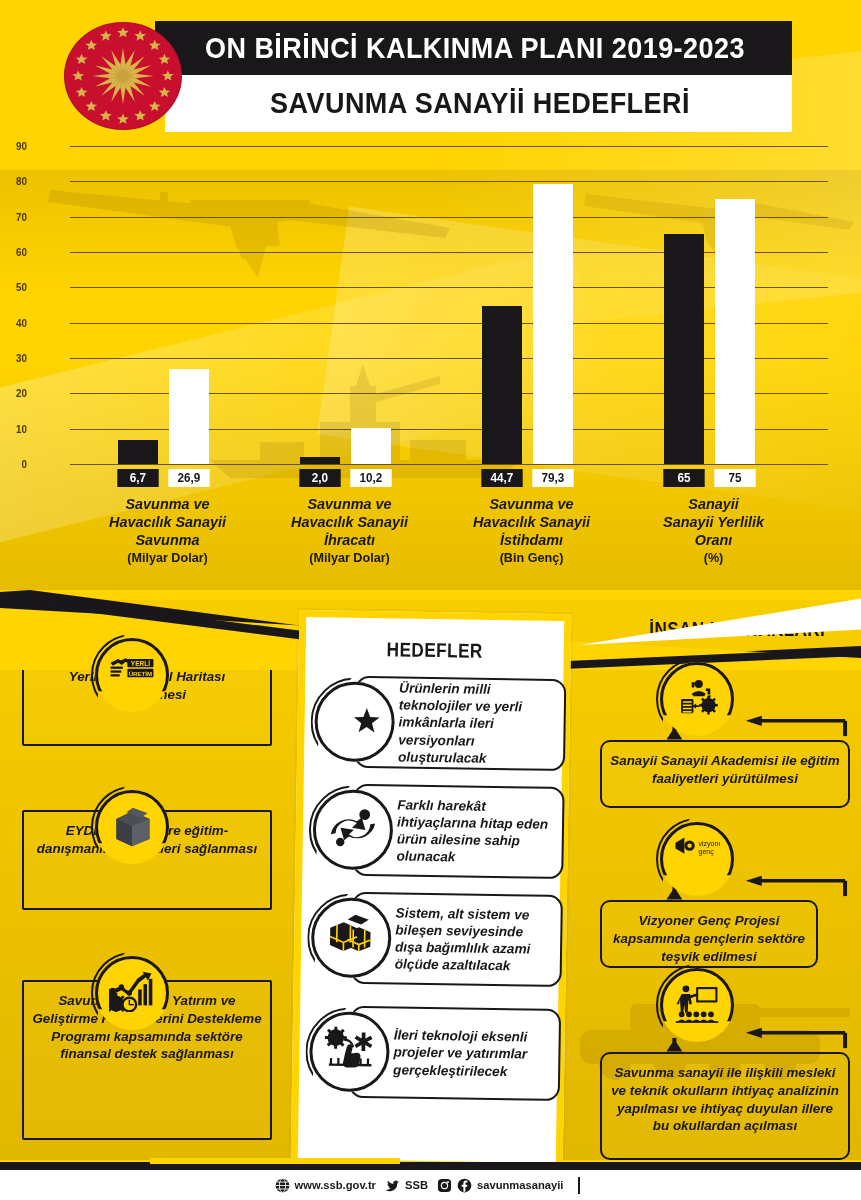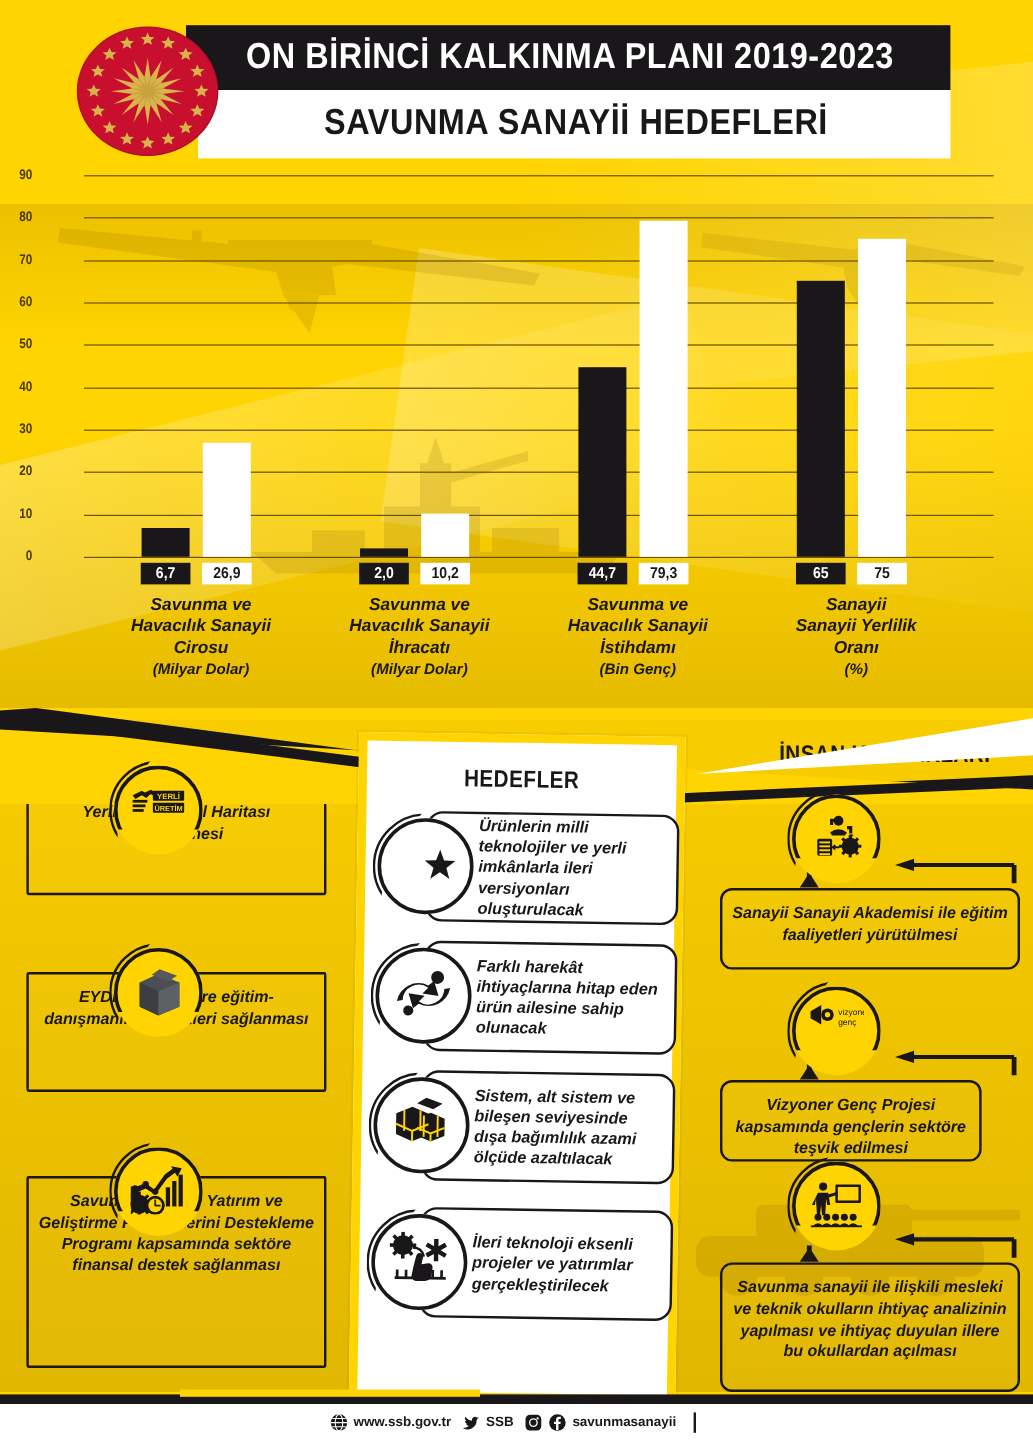--- a/index.html
+++ b/index.html
@@ -99,21 +99,21 @@
     font-size:13px; font-weight:bold; text-align:center;
     transform:scaleX(.9);
   }
   .valbox.v18 { background:#19171A; color:#fff; left:-3px; }
   .valbox.v23 { background:#FFFFFF; color:#19171A; left:48px; }
   .catname {
     margin-top:9px; font-size:14.4px; font-weight:bold; font-style:italic;
     color:#19171A; line-height:1.24; width:145px; margin-left:-23px;
   }
   .catunit {
-    font-size:12.6px; font-weight:bold; font-style:italic; color:#19171A;
+    font-size:12.6px; font-weight:bold; color:#19171A;
     margin-top:1px; width:145px; margin-left:-23px;
   }
 
   .legend {
     position:absolute; left:0; top:575px; width:861px; height:26px;
     display:flex; justify-content:center; align-items:center; gap:26px;
     z-index:6;
   }
   .legend-item { display:flex; align-items:center; gap:7px; }
   .swatch { width:21px; height:16px; border:1px solid rgba(0,0,0,.25); }
@@ -344,21 +344,21 @@
       </div>
     <div class="labels" id="labels">
         <div class="catgroup" style="left: 48px; width: 91px;">
           <div class="valrow">
             <div class="valbox v18">6,7</div>
             <div class="valbox v23">26,9</div>
           </div>
           <div class="catname">
             <div>Savunma ve</div>
             <div>Havacılık Sanayii</div>
-            <div>Cirosu</div>
+            <div>Savunma</div>
           </div>
           <div class="catunit">(Milyar Dolar)</div>
         </div>
         <div class="catgroup" style="left: 230px; width: 91px;">
           <div class="valrow">
             <div class="valbox v18">2,0</div>
             <div class="valbox v23">10,2</div>
           </div>
           <div class="catname">
             <div>Savunma ve</div>

